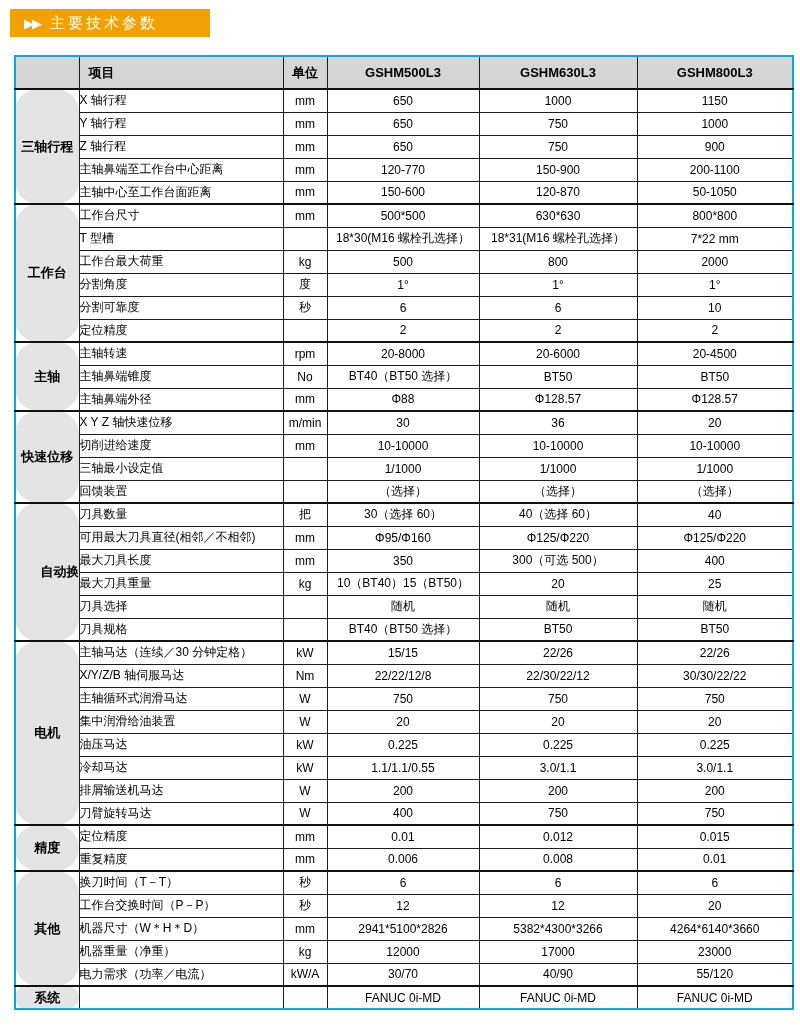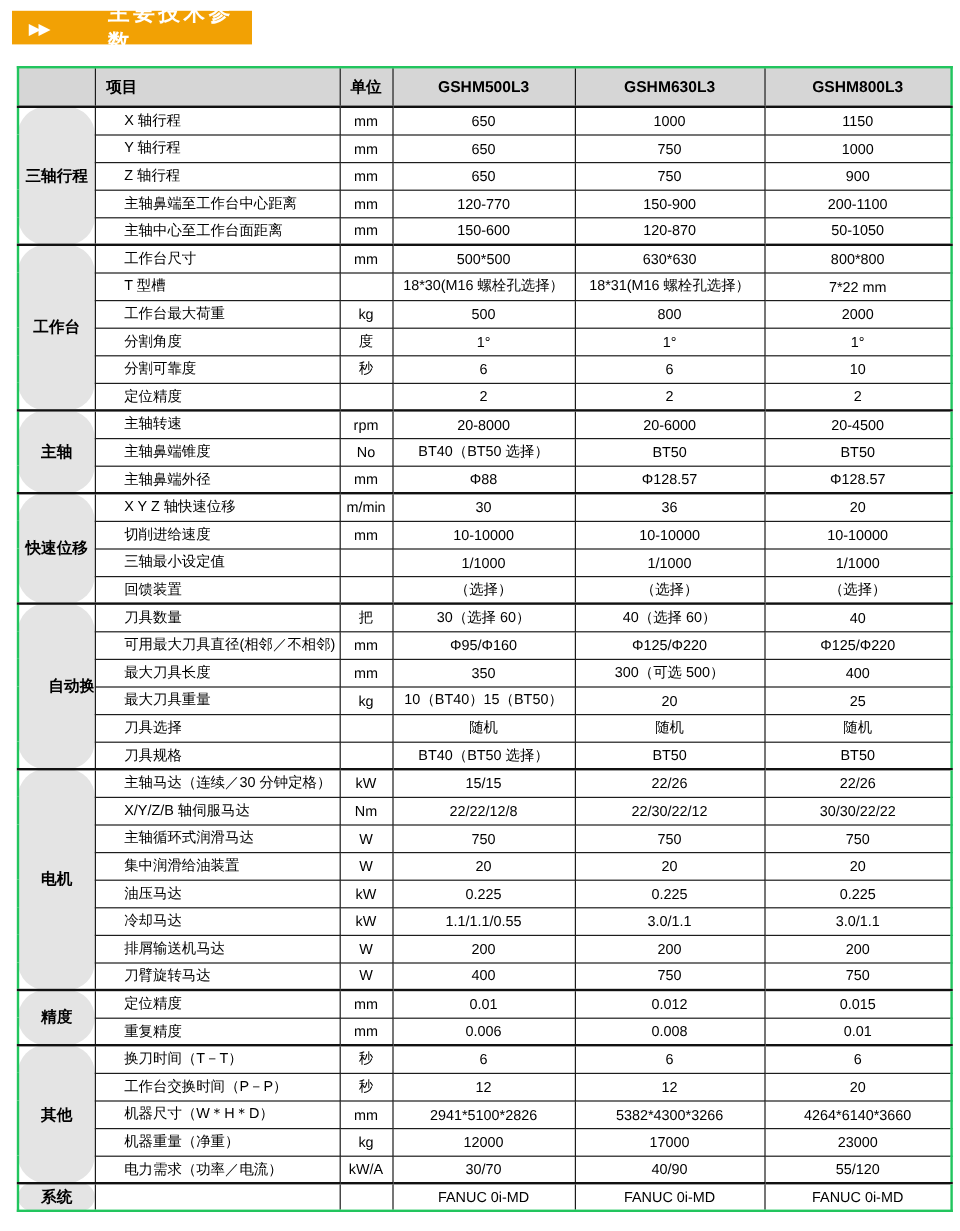--- a/index.html
+++ b/index.html
@@ -13,48 +13,48 @@
   }
   .banner {
     position: absolute; left: 10px; top: 9px;
     width: 200px; height: 28px;
     background: #F2A104;
     color: #fff;
     display: flex; align-items: center;
     padding-left: 14px;
   }
   .banner .arrows { font-size: 13px; letter-spacing: -2px; margin-right: 10px; }
-  .banner .banner-title { font-size: 18px; font-weight: bold; letter-spacing: 3px; margin-left: 40px; }
+  .banner .banner-title { font-size: 15px; font-weight: normal; letter-spacing: 3px; }
 
   table.spec {
     position: absolute; left: 14px; top: 55px;
     width: 778px;
     border-collapse: collapse;
     table-layout: fixed;
     font-size: 12px;
   }
   table.spec, table.spec th, table.spec td { border: 1px solid #1c1c1c; }
-  table.spec { border: 2px solid #22c55e; }
+  table.spec { border: 2px solid #0ea5e9; }
   thead th {
     height: 33px;
     background: #d6d6d6;
     font-size: 13px;
     font-weight: bold;
     text-align: center;
     padding: 0 4px;
   }
   thead th.item-h { text-align: left; padding-left: 9px; }
   tbody td {
     height: 23px;
     padding: 0 3px;
     text-align: center;
     white-space: nowrap;
     overflow: hidden;
   }
-  td.item-cell { text-align: left; padding-left: 24px; }
+  td.item-cell { text-align: left; padding-left: 0; }
   td.group-cell {
     background: #e4e4e4;
     font-weight: bold;
     font-size: 13px;
     text-align: center;
     vertical-align: middle;
     border-radius: 23px;
   }
   td.group-cell.vertical-label span {
     display: inline-block;

